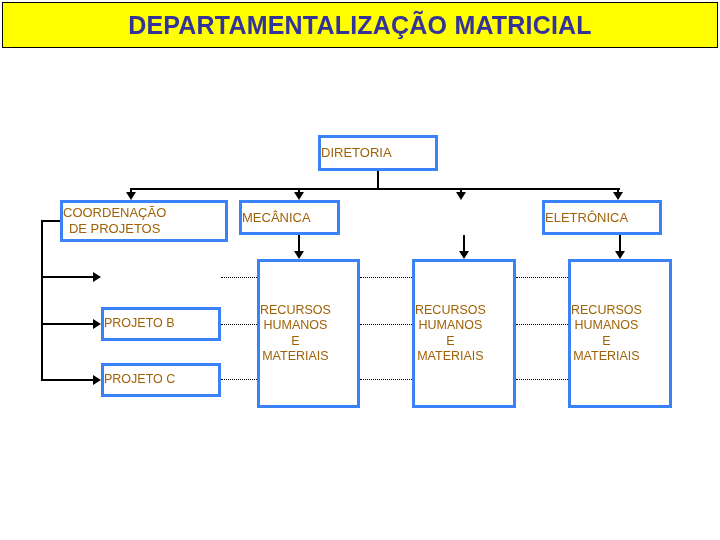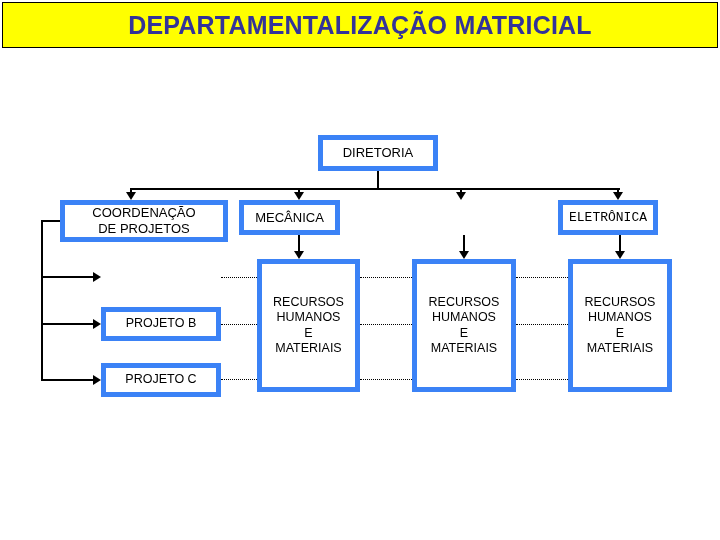--- a/index.html
+++ b/index.html
@@ -42,48 +42,48 @@
     font-weight: bold;
     color: #333399;
     letter-spacing: 0.2px;
     white-space: nowrap;
   }
 
   
   .box {
     position: absolute;
     box-sizing: border-box;
-    border: 5px solid #3b82f6;
+    border: 3px solid #3b82f6;
     background: #ffffff;
     display: flex;
     align-items: center;
-    justify-content: center;
+    justify-content: flex-start;
     text-align: center;
-    color: #000000;
+    color: #a16207;
     z-index: 3;
   }
   .box .lbl {
     display: block;
     line-height: 1.22;
     white-space: pre-line;
   }
 
   .b-diretoria     { left: 318px; top: 135px; width: 120px; height: 36px; font-size: 13px; }
   .b-coord         { left: 60px;  top: 200px; width: 168px; height: 42px; font-size: 13px; }
   .b-dept          { top: 200px;  height: 35px; font-size: 13px; }
   .b-mecanica      { left: 239px; width: 101px; }
   .b-eletricidade  { left: 391px; width: 139px; }
-  .b-eletronica    { left: 558px; width: 100px; font-family: Liberation Mono, monospace; }
+  .b-eletronica    { left: 542px; width: 120px; }
 
   .b-projeto       { left: 101px; width: 120px; height: 34px; font-size: 12.5px; }
   .b-proj-a        { top: 260px; }
   .b-proj-b        { top: 307px; }
   .b-proj-c        { top: 363px; }
 
-  .b-rh            { top: 259px; height: 133px; font-size: 12.5px; }
+  .b-rh            { top: 259px; height: 149px; font-size: 12.5px; }
   .b-rh-1          { left: 257px; width: 103px; }
   .b-rh-2          { left: 412px; width: 104px; }
   .b-rh-3          { left: 568px; width: 104px; }
 
   
   .hline, .vline {
     position: absolute;
     background: #000000;
     z-index: 1;
   }

